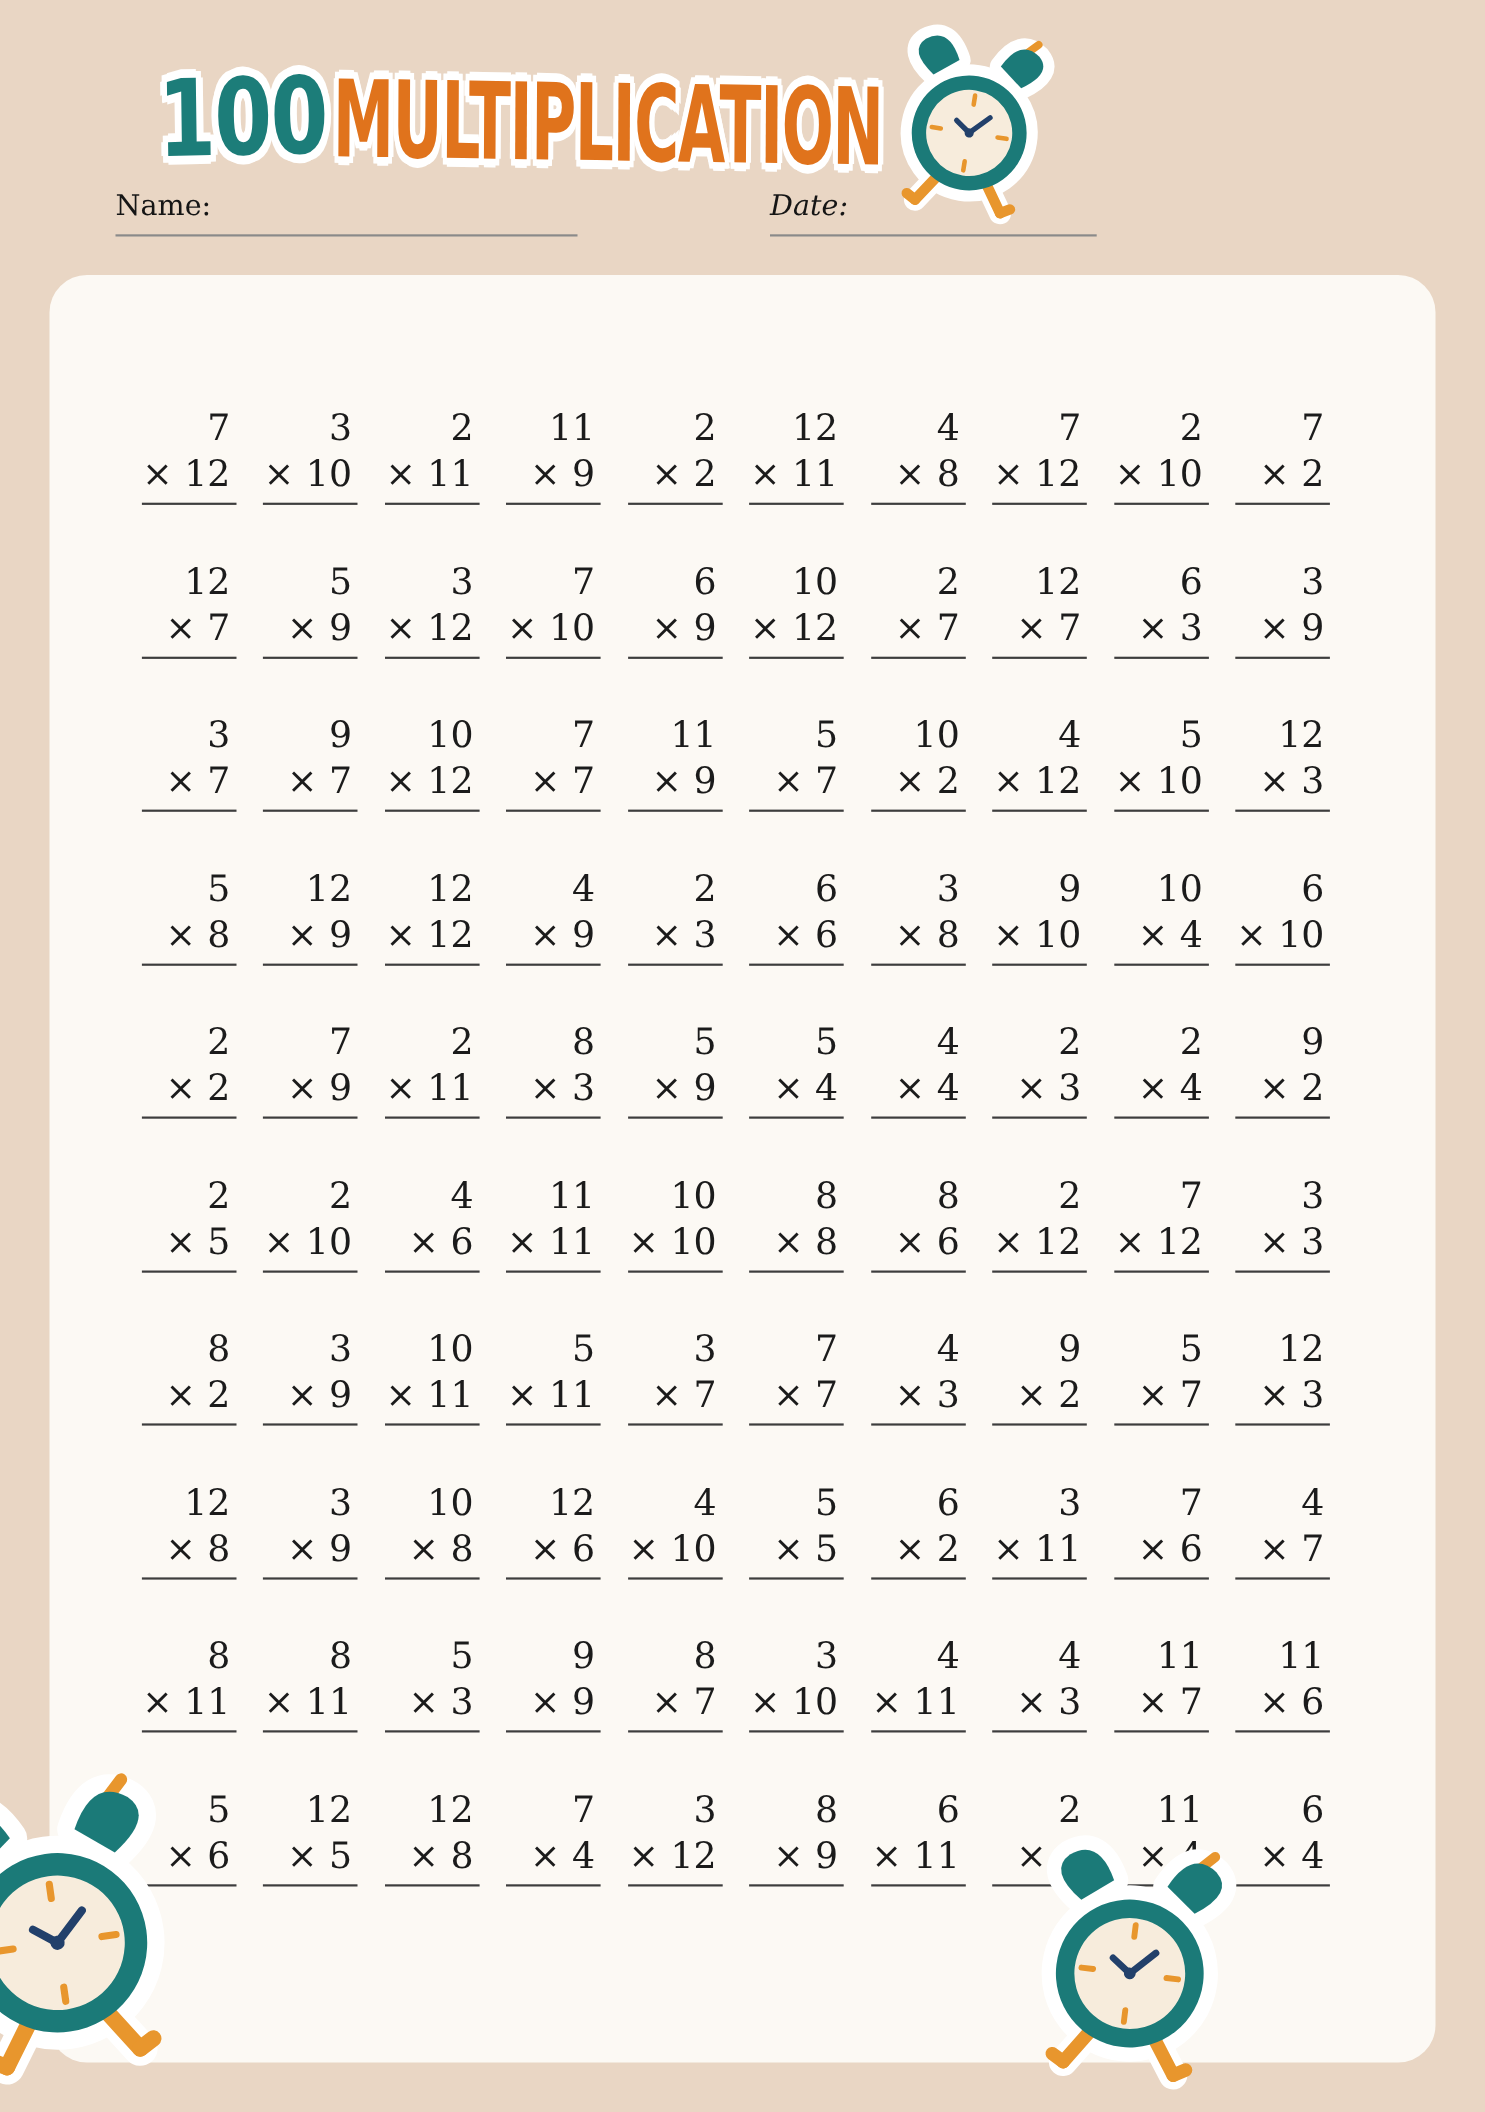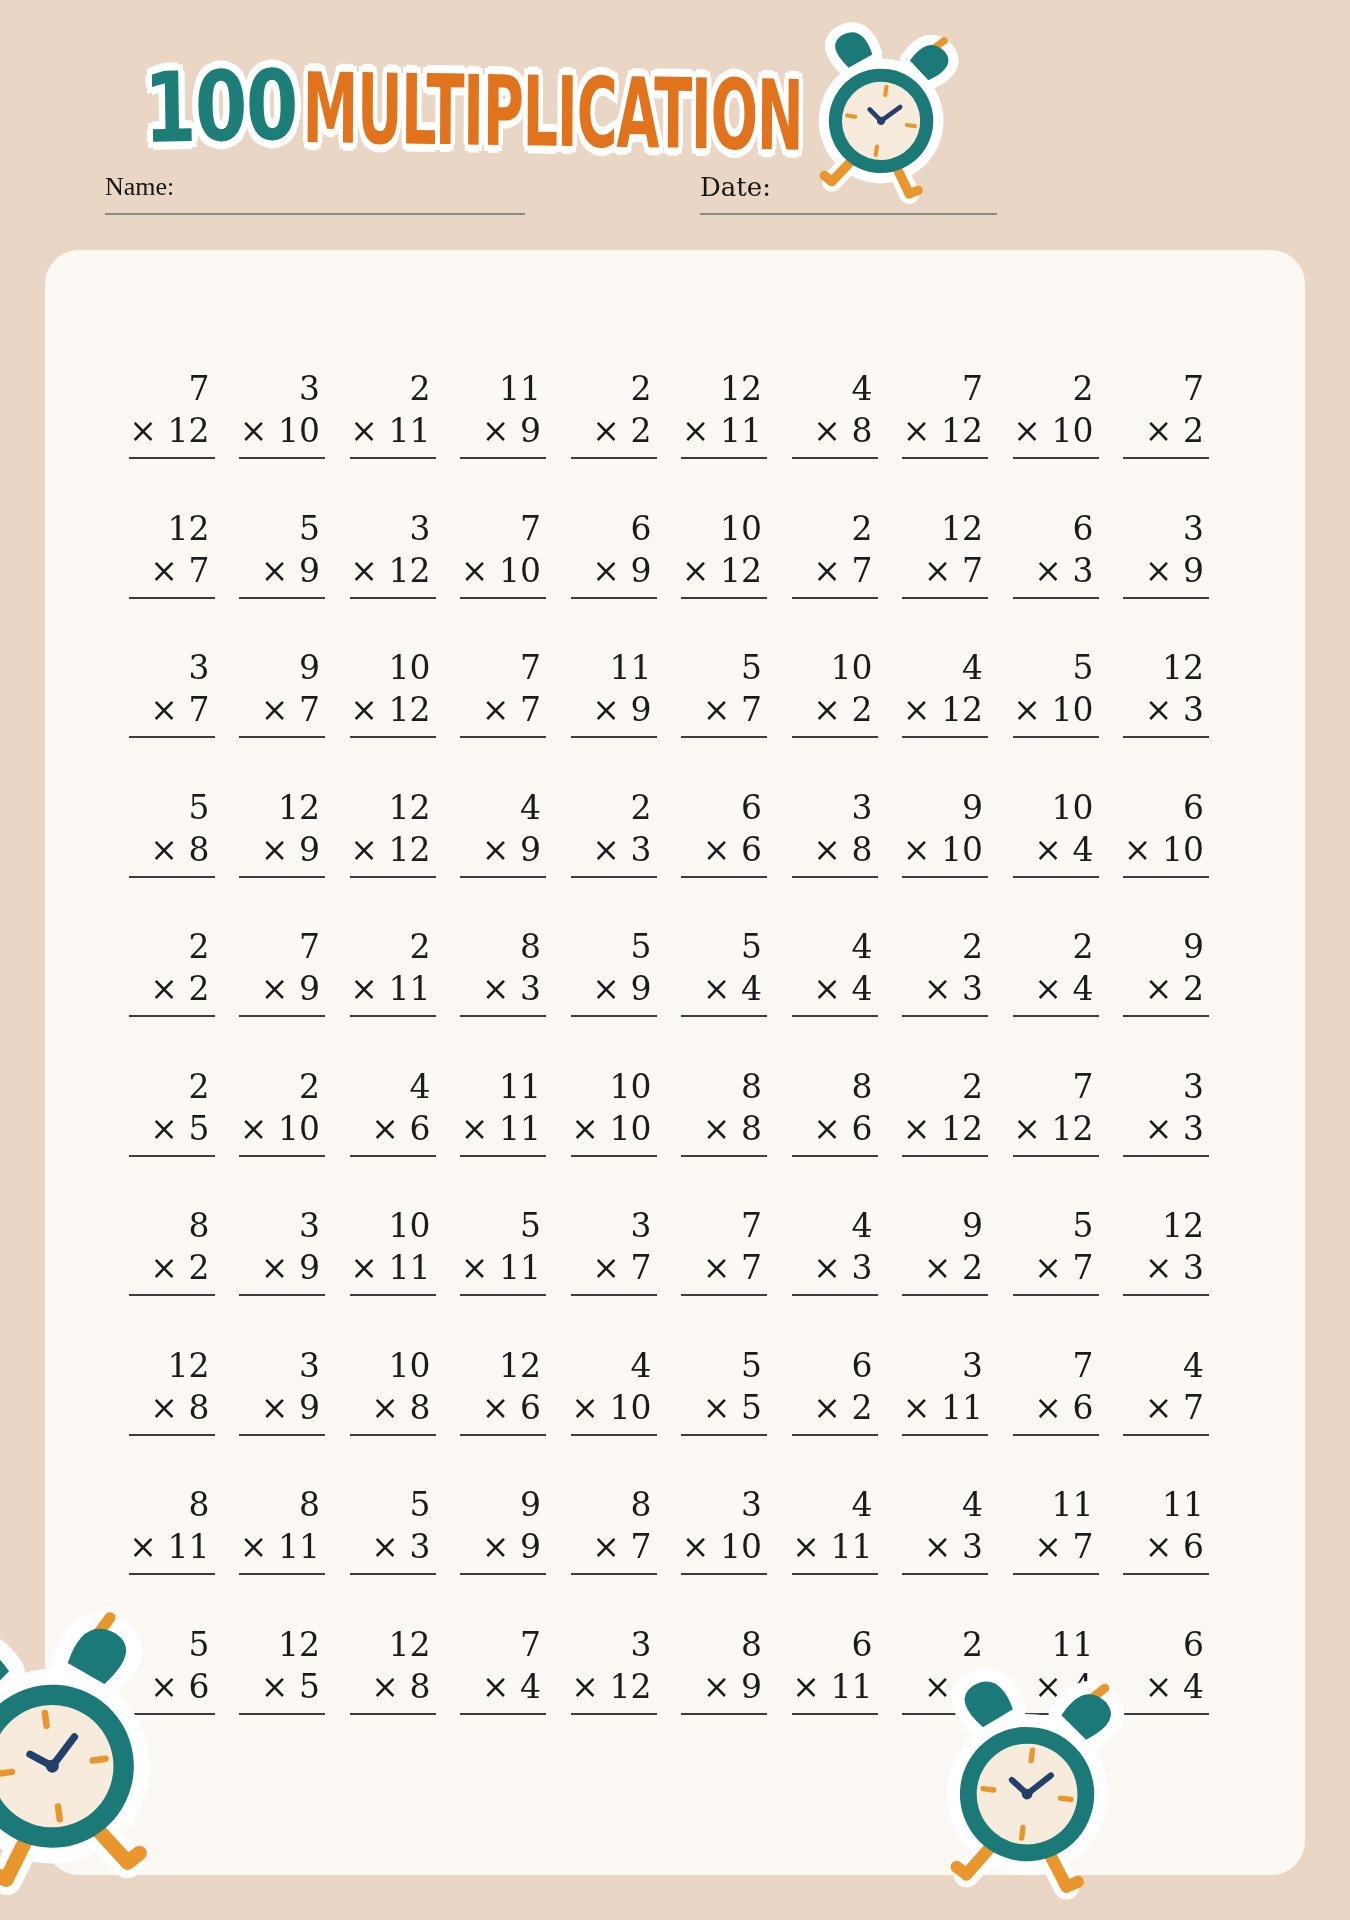--- a/index.html
+++ b/index.html
@@ -28,22 +28,22 @@
     white-space:nowrap;
   }
   .title-num{left:143px;color:#1c7d79;transform:scaleX(0.78) rotate(-1deg);}
   .title-word{left:303px;color:#e0731c;transform:scaleX(0.575) rotate(0.5deg);}
   
   .field-label{
     position:absolute;
     font-family:"DejaVu Serif", serif;
     font-size:26px;color:#151515;
   }
-  .name-label{left:105px;top:172px;font-family:Liberation Serif, serif;}
-  .date-label{left:700px;top:172px;}
+  .name-label{left:105px;top:172px;}
+  .date-label{left:700px;top:172px;font-style:italic;}
   .field-line{position:absolute;height:0;border-bottom:2px solid #8a8a8a;}
   .name-line{left:105px;top:213px;width:420px;}
   .date-line{left:700px;top:213px;width:297px;}
   
   .panel{
     position:absolute;left:45px;top:250px;
     width:1260px;height:1625px;
     background:#fcf9f4;border-radius:34px;
   }
   

